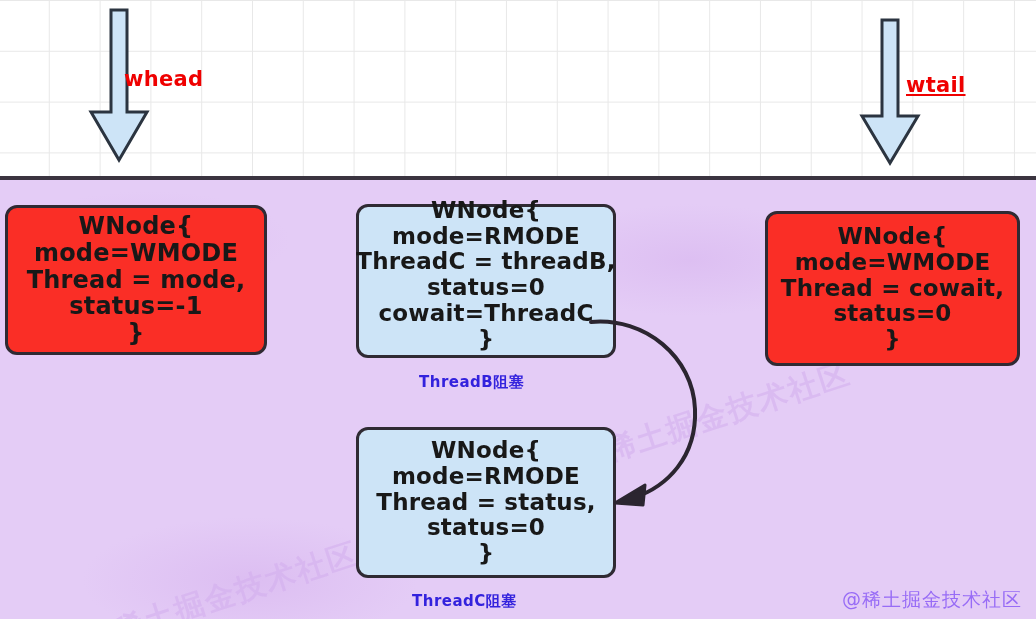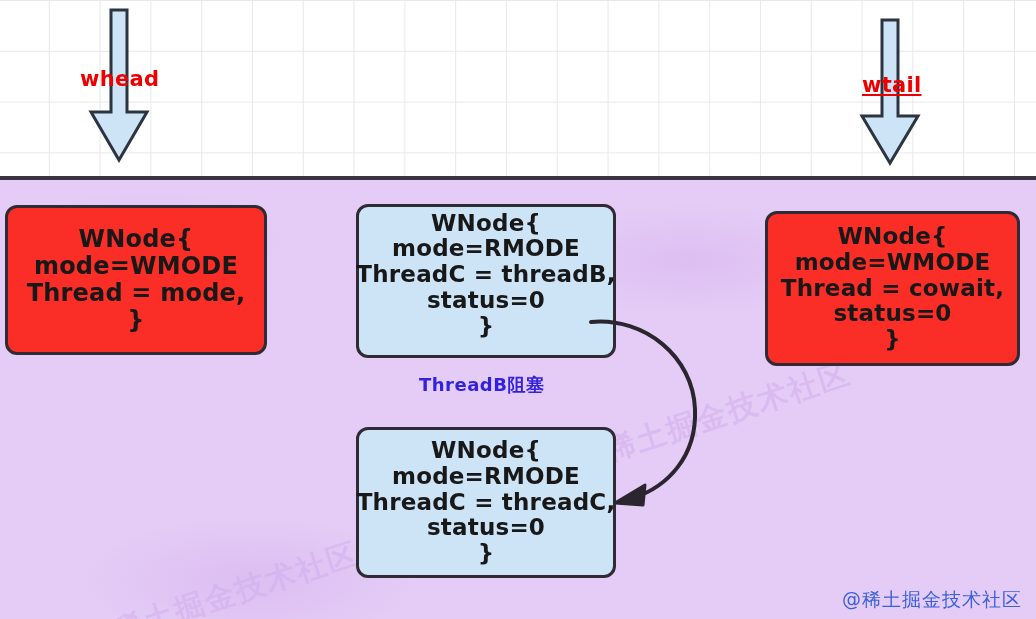--- a/index.html
+++ b/index.html
@@ -90,21 +90,21 @@
   #node-threadb { left: 356px; top: 204px; width: 260px; height: 154px; font-size: 23px; }
   #node-wtail   { left: 765px; top: 211px; width: 255px; height: 155px; font-size: 23px; }
   #node-threadc { left: 356px; top: 427px; width: 260px; height: 151px; font-size: 23px; }
 
   
   #node-threadb .stack { transform: translateY(-6px); }
 
   
   .caption {
     position: absolute;
-    font-size: 18px;
+    font-size: 15px;
     font-weight: bold;
     color: #3322dd;
     white-space: nowrap;
     letter-spacing: 0.5px;
   }
   #caption-threadb { left: 419px; top: 373px; }
   #caption-threadc { left: 412px; top: 592px; }
 
   
   .block-arrow {
@@ -113,39 +113,40 @@
   #arrow-whead { left: 88px; top: 8px; }
   #arrow-wtail { left: 859px; top: 18px; }
 
   .arrow-label {
     position: absolute;
     font-size: 21px;
     font-weight: bold;
     color: #ef0000;
     white-space: nowrap;
     letter-spacing: 0.3px;
+    margin-left: 44px;
   }
   #label-whead { left: 80px; top: 67px; }
   #label-wtail { left: 862px; top: 73px; text-decoration: underline; }
 
   
   #cowait-arrow {
     position: absolute;
     left: 575px;
     top: 305px;
     pointer-events: none;
   }
 
   
   .watermark-br {
     position: absolute;
     right: 14px;
     bottom: 6px;
     font-size: 19px;
-    color: #1d4ed8;
+    color: #8b5cf6;
     opacity: 0.85;
     white-space: nowrap;
     letter-spacing: 1px;
   }
   .watermark-diag {
     position: absolute;
     font-size: 30px;
     font-weight: bold;
     color: #d3aeee;
     opacity: 0.55;
@@ -179,54 +180,57 @@
   <svg class="block-arrow" id="arrow-wtail" width="62" height="150" viewBox="0 0 62 150">
     <polygon points="23,2 39,2 39,98 59,98 31,145 3,98 23,98" fill="#cde4f7" stroke="#2b3440" stroke-width="3" stroke-linejoin="miter"></polygon>
   </svg>
   <div class="arrow-label" id="label-wtail">wtail</div>
 
   <div class="node red" id="node-whead">
     <div class="stack">
       <span class="line">WNode{</span>
       <span class="line">mode=WMODE</span>
       <span class="line">Thread = mode,</span>
+      <span class="line">status=-1</span>
       <span class="line">}</span>
     </div>
   </div>
 
   <div class="node blue" id="node-threadb">
     <div class="stack">
       <span class="line">WNode{</span>
       <span class="line">mode=RMODE</span>
       <span class="line">ThreadC = threadB,</span>
       <span class="line">status=0</span>
+      <span class="line">cowait=ThreadC</span>
       <span class="line">}</span>
     </div>
   </div>
   <div class="caption" id="caption-threadb">ThreadB阻塞</div>
 
   <div class="node red" id="node-wtail">
     <div class="stack">
       <span class="line">WNode{</span>
       <span class="line">mode=WMODE</span>
       <span class="line">Thread = cowait,</span>
       <span class="line">status=0</span>
       <span class="line">}</span>
     </div>
   </div>
 
   <div class="node blue" id="node-threadc">
     <div class="stack">
       <span class="line">WNode{</span>
       <span class="line">mode=RMODE</span>
-      <span class="line">ThreadC = threadC,</span>
+      <span class="line">Thread = status,</span>
       <span class="line">status=0</span>
       <span class="line">}</span>
     </div>
   </div>
+  <div class="caption" id="caption-threadc">ThreadC阻塞</div>
 
   <svg id="cowait-arrow" width="150" height="215" viewBox="0 0 150 215">
     <path d="M 16,17 C 70,12 118,52 120,104 C 122,152 92,182 58,193" fill="none" stroke="#2b2530" stroke-width="4" stroke-linecap="round"></path>
     <polygon points="40,198 70,180 68,200" fill="#2b2530" stroke="#2b2530" stroke-width="3" stroke-linejoin="round"></polygon>
   </svg>
 
   <div class="watermark-br">@稀土掘金技术社区</div>
 
 </div>
 

